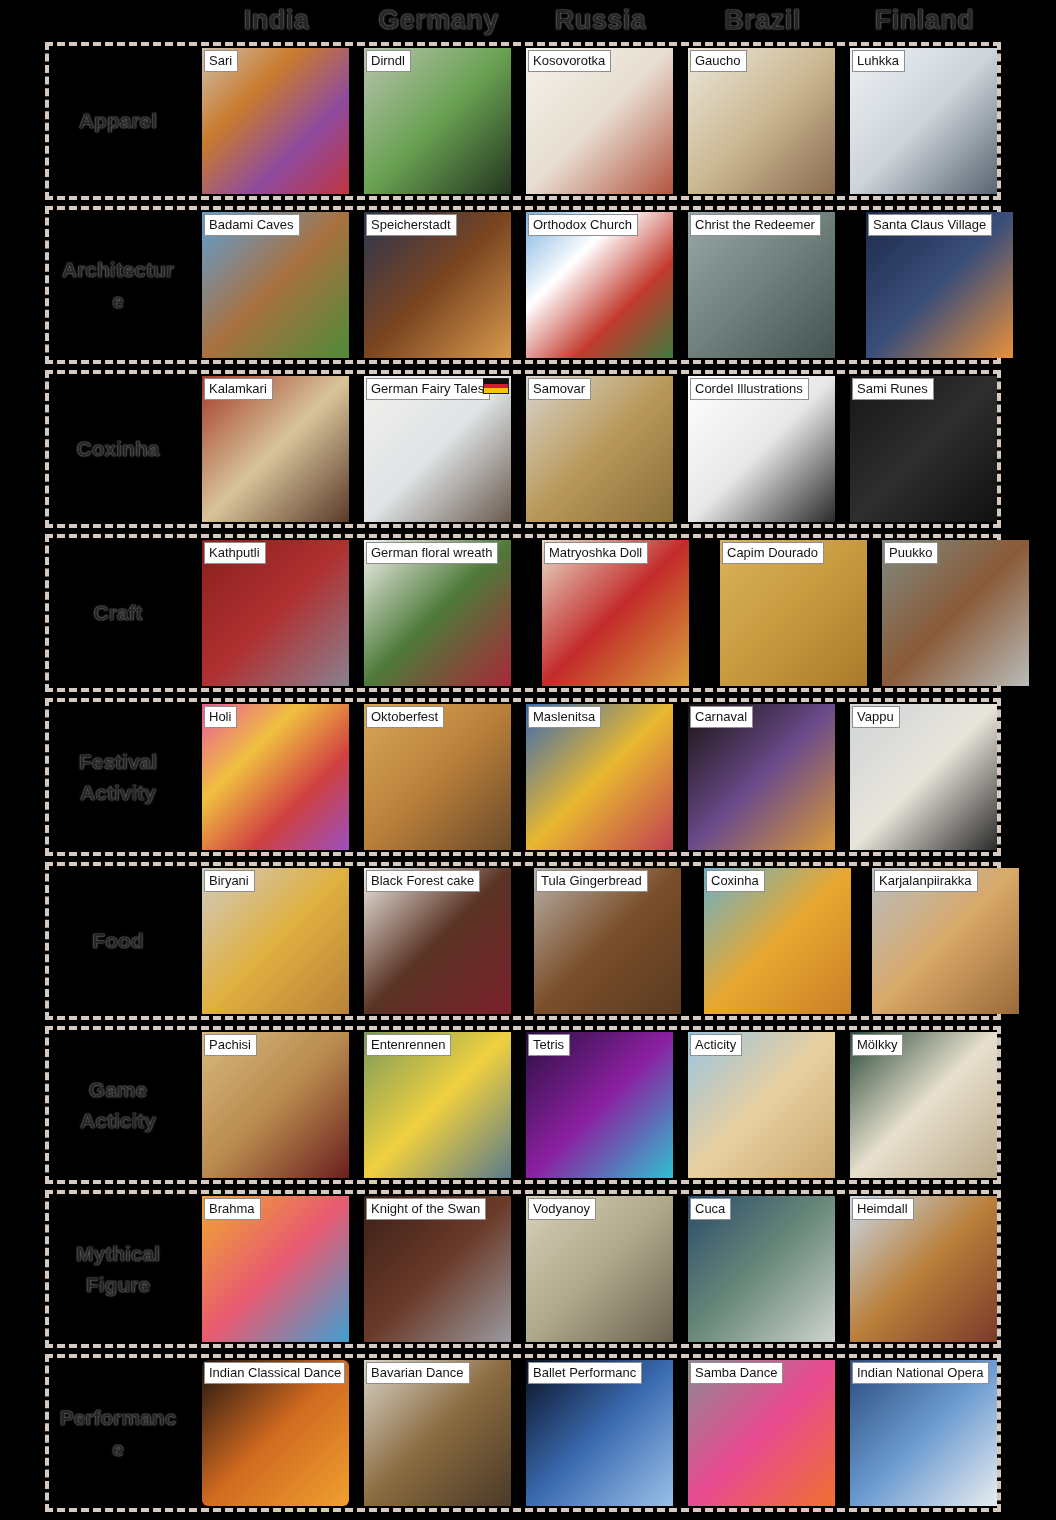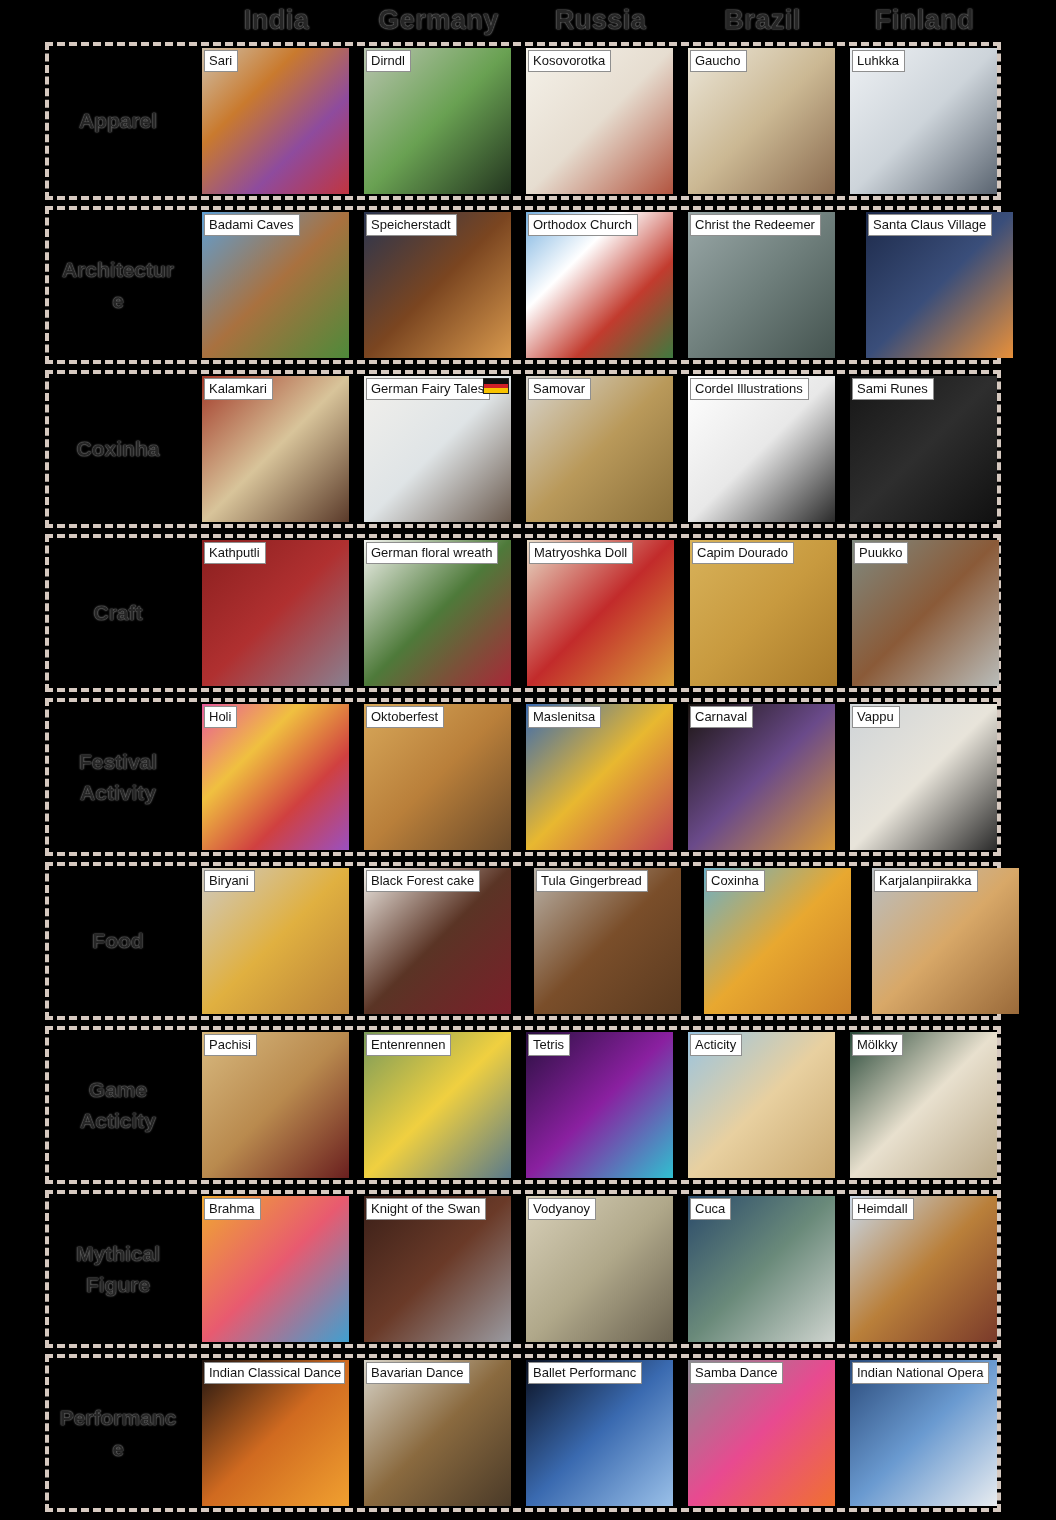--- a/index.html
+++ b/index.html
@@ -145,21 +145,21 @@
     <section class="row">
       <div class="rowlabel">
         <span>Craft</span>
       </div>
       <figure class="cell" style="background: linear-gradient(135deg, rgb(138, 31, 31), rgb(176, 48, 48), rgb(138, 128, 144)); margin: 0px;">
         <figcaption class="taglabel">Kathputli</figcaption>
       </figure>
       <figure class="cell" style="background: linear-gradient(135deg, rgb(244, 244, 240), rgb(78, 122, 58), rgb(168, 40, 56)); margin: 0px;">
         <figcaption class="taglabel">German floral wreath</figcaption>
       </figure>
-      <figure class="cell" style="background: linear-gradient(135deg, rgb(232, 221, 200), rgb(194, 43, 43), rgb(217, 162, 58)); margin: 1px;">
+      <figure class="cell" style="background: linear-gradient(135deg, rgb(232, 221, 200), rgb(194, 43, 43), rgb(217, 162, 58)); margin: 16px;">
         <figcaption class="taglabel">Matryoshka Doll</figcaption>
       </figure>
       <figure class="cell" style="background: linear-gradient(135deg, rgb(216, 178, 90), rgb(200, 154, 63), rgb(169, 122, 42)); margin: 0px;">
         <figcaption class="taglabel">Capim Dourado</figcaption>
       </figure>
       <figure class="cell" style="background: linear-gradient(135deg, rgb(127, 138, 128), rgb(138, 90, 56), rgb(185, 188, 185)); margin: 0px;">
         <figcaption class="taglabel">Puukko</figcaption>
       </figure>
     </section>
     <section class="row">
@@ -243,21 +243,21 @@
       </figure>
       <figure class="cell" style="background: linear-gradient(135deg, rgb(201, 216, 232), rgb(185, 127, 58), rgb(122, 58, 42)); margin: 0px;">
         <figcaption class="taglabel">Heimdall</figcaption>
       </figure>
     </section>
     <section class="row">
       <div class="rowlabel">
         <span>Performanc</span>
         <span>e</span>
       </div>
-      <figure class="cell" style="background: linear-gradient(135deg, rgb(31, 20, 16), rgb(208, 106, 32), rgb(240, 160, 48)); margin: 0px;">
+      <figure class="cell" style="background: linear-gradient(135deg, rgb(31, 20, 16), rgb(208, 106, 32), rgb(240, 160, 48)); margin: 0px; border-radius: 6px;">
         <figcaption class="taglabel">Indian Classical Dance</figcaption>
       </figure>
       <figure class="cell" style="background: linear-gradient(135deg, rgb(216, 212, 201), rgb(138, 106, 63), rgb(74, 58, 40)); margin: 0px;">
         <figcaption class="taglabel">Bavarian Dance</figcaption>
       </figure>
       <figure class="cell" style="background: linear-gradient(135deg, rgb(10, 16, 32), rgb(58, 106, 176), rgb(154, 192, 232)); margin: 0px;">
         <figcaption class="taglabel">Ballet Performanc</figcaption>
       </figure>
       <figure class="cell" style="background: linear-gradient(135deg, rgb(138, 138, 146), rgb(232, 74, 144), rgb(240, 112, 48)); margin: 0px;">
         <figcaption class="taglabel">Samba Dance</figcaption>

